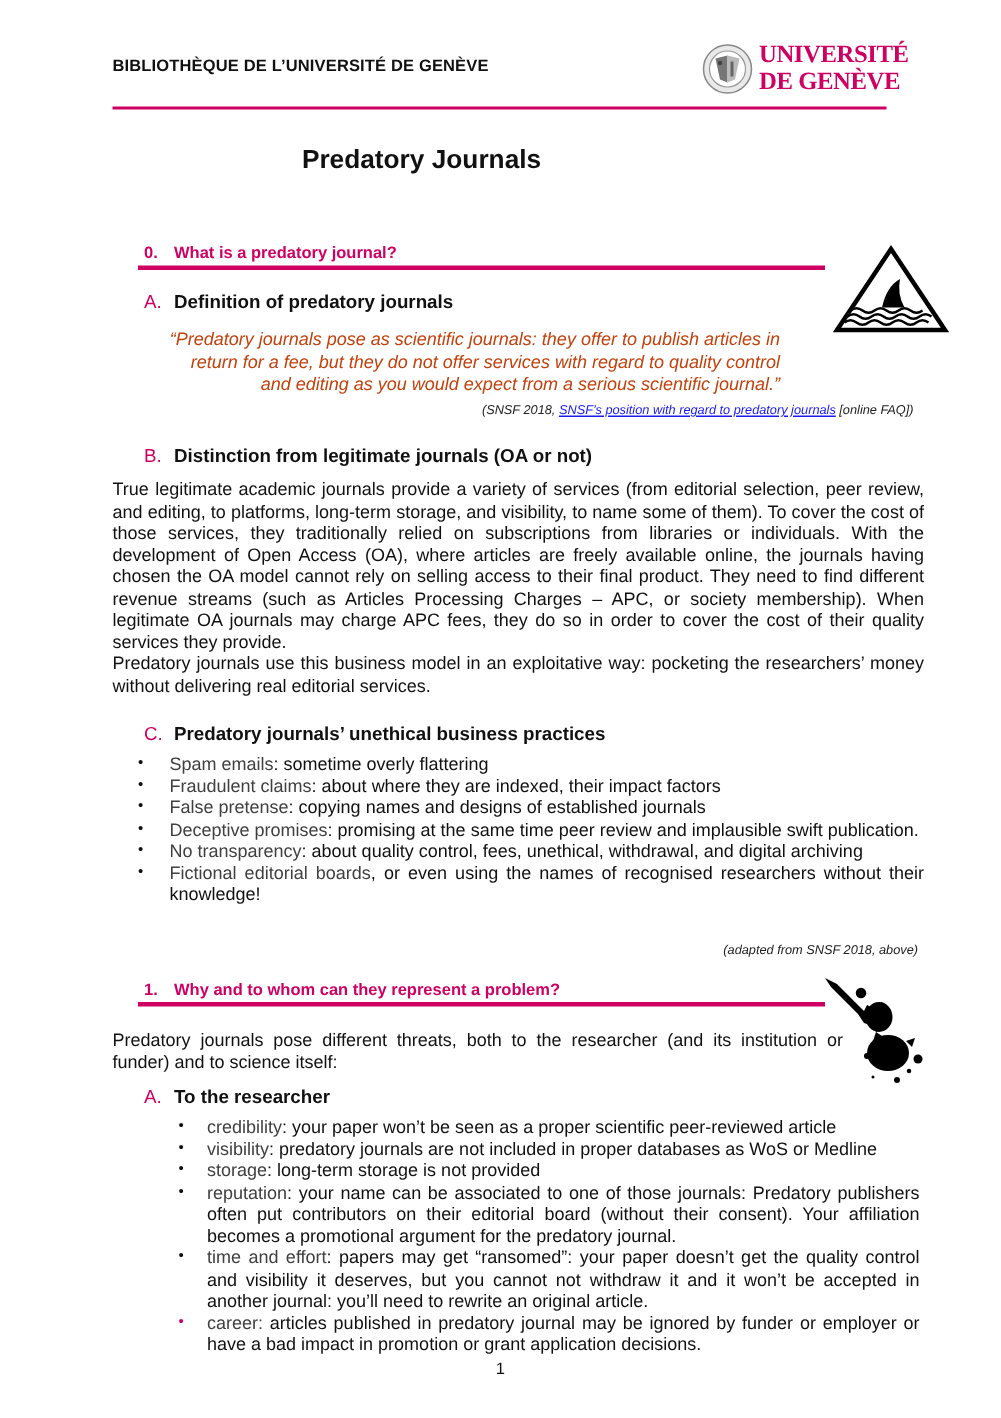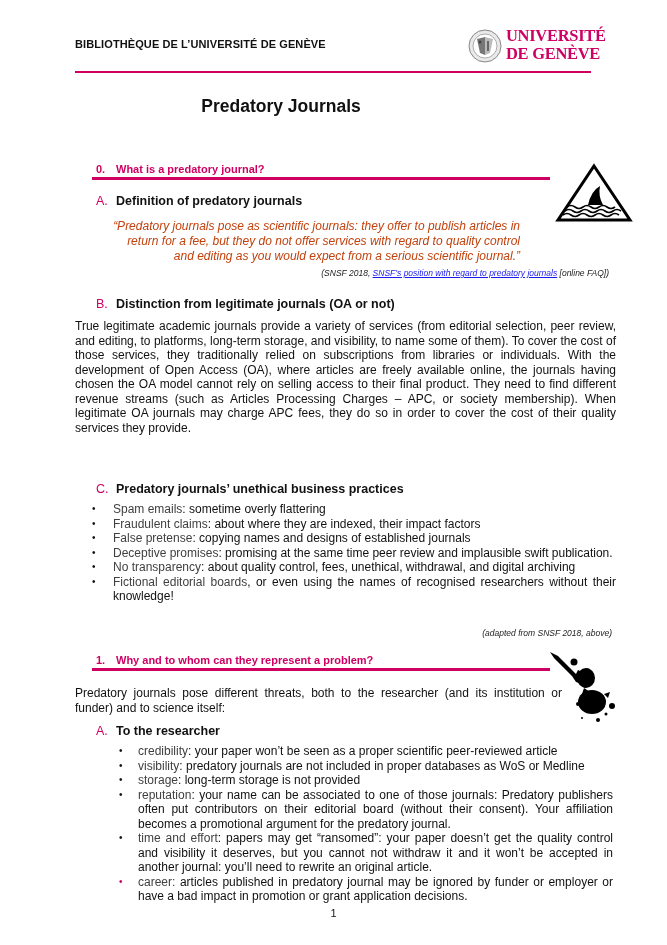--- a/index.html
+++ b/index.html
@@ -80,20 +80,21 @@
 <div class="abs quote">“Predatory journals pose as scientific journals: they offer to publish articles in return for a fee, but they do not offer services with regard to quality control and editing as you would expect from a serious scientific journal.”</div>
 <div class="abs cite">
   <span>(SNSF 2018, </span><a href="#">SNSF’s position with regard to predatory journals</a><span> [online FAQ])</span>
 </div>
 
 <div class="abs h2" style="top:297px;">
   <span class="letter">B.</span><span>Distinction from legitimate journals (OA or not)</span>
 </div>
 <div class="abs para" style="top:319px;">
   <p>True legitimate academic journals provide a variety of services (from editorial selection, peer review, and editing, to platforms, long-term storage, and visibility, to name some of them). To cover the cost of those services, they traditionally relied on subscriptions from libraries or individuals. With the development of Open Access (OA), where articles are freely available online, the journals having chosen the OA model cannot rely on selling access to their final product. They need to find different revenue streams (such as Articles Processing Charges – APC, or society membership). When legitimate OA journals may charge APC fees, they do so in order to cover the cost of their quality services they provide.</p>
+  <p>Predatory journals use this business model in an exploitative way: pocketing the researchers’ money without delivering real editorial services.</p>
 </div>
 
 <div class="abs h2" style="top:482px;">
   <span class="letter">C.</span><span>Predatory journals’ unethical business practices</span>
 </div>
 <div class="abs para" style="top:502px;">
   <ul class="blist">
     <li><span class="bullet">•</span><span class="term">Spam emails</span><span>: sometime overly flattering</span></li>
     <li><span class="bullet">•</span><span class="term">Fraudulent claims</span><span>: about where they are indexed, their impact factors</span></li>
     <li><span class="bullet">•</span><span class="term">False pretense</span><span>: copying names and designs of established journals</span></li>

